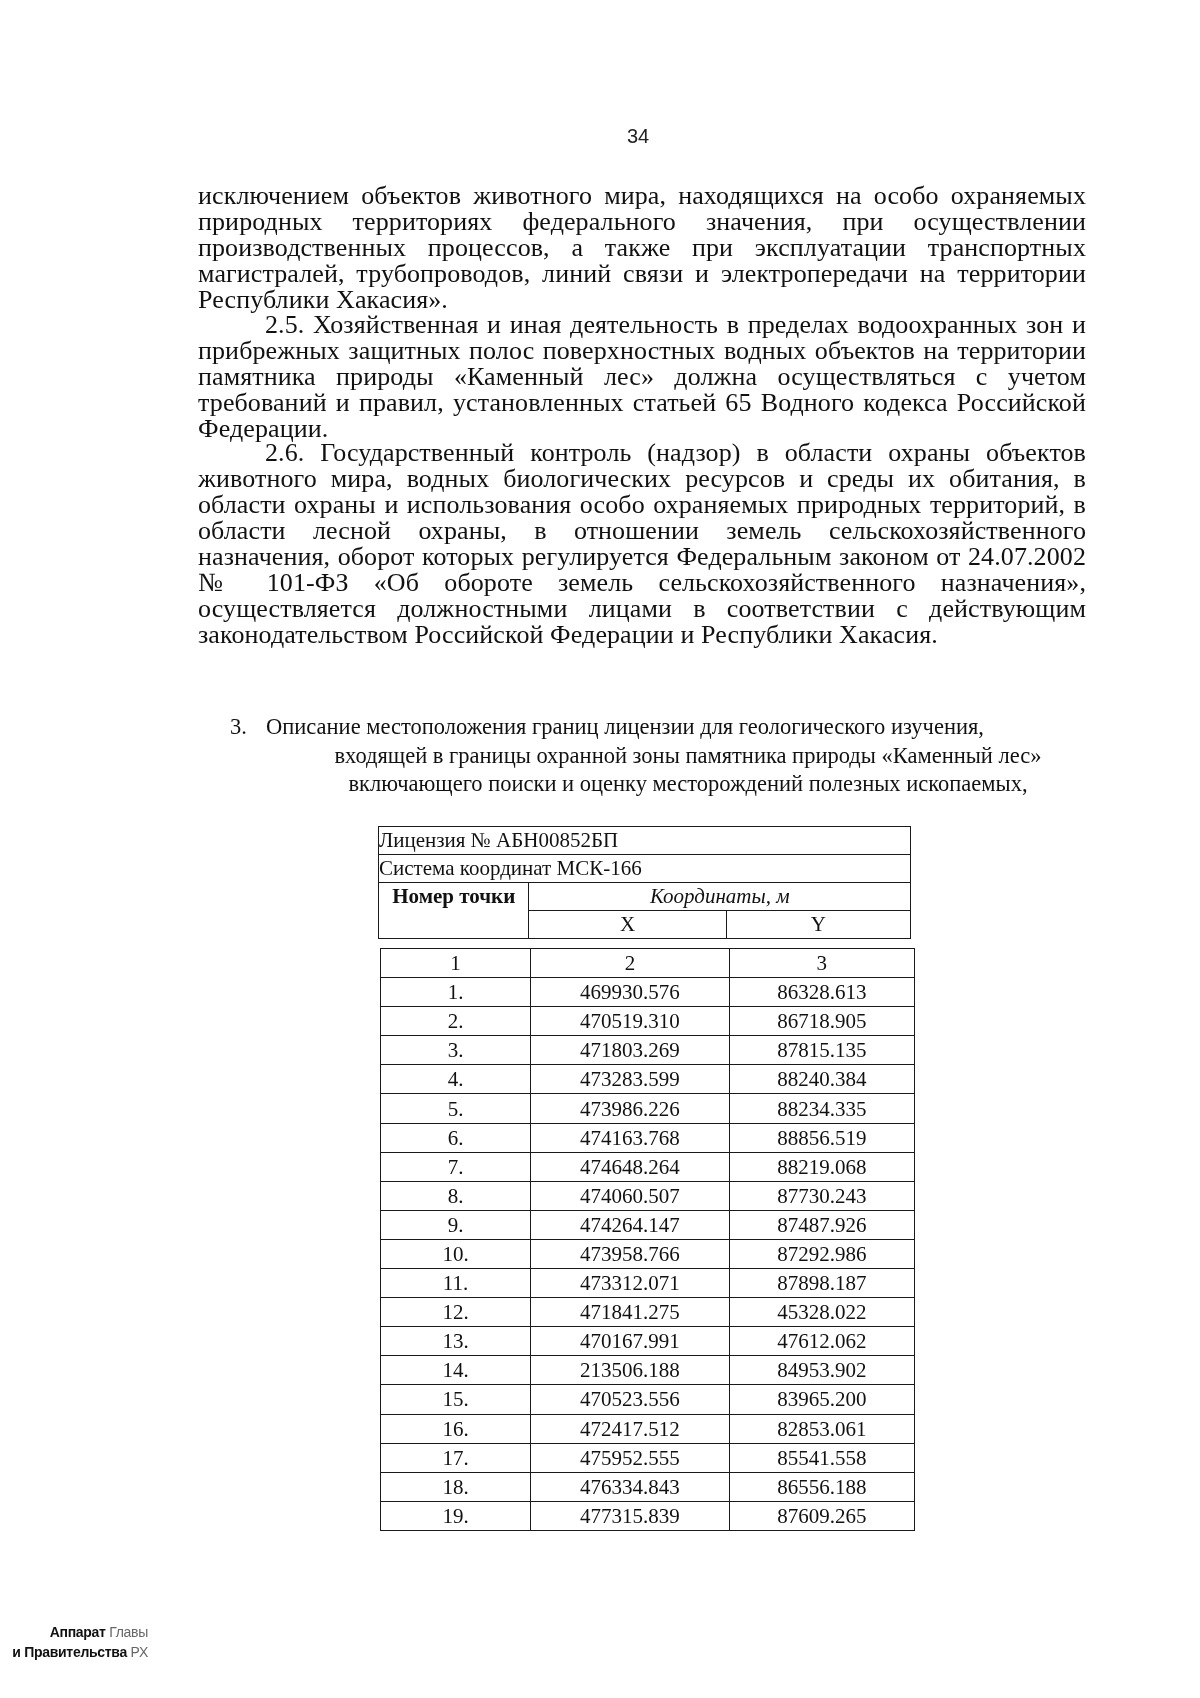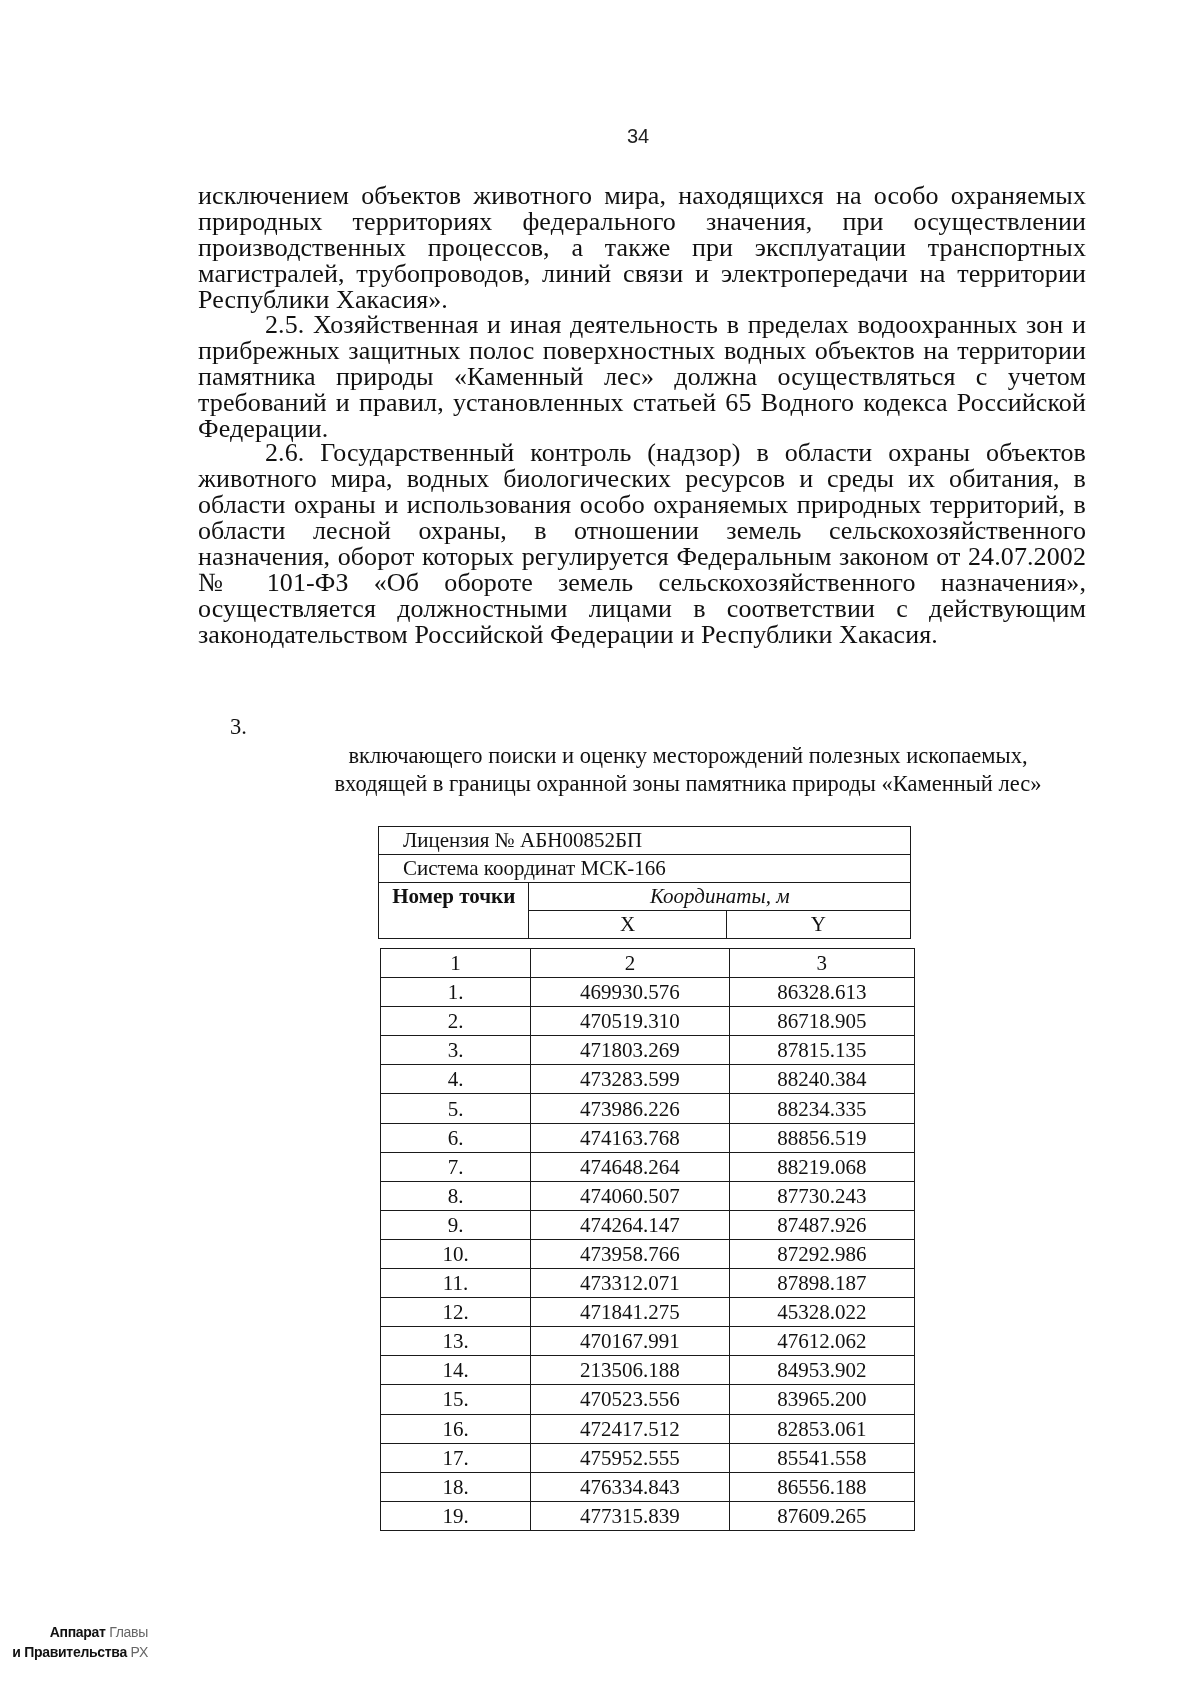--- a/index.html
+++ b/index.html
@@ -77,21 +77,21 @@
       line-height: 27px;
     }
     .header-table {
       position: absolute;
       top: 826px;
       left: 378px;
       width: 533px;
     }
     .header-table td.full {
       text-align: left;
-      padding-left: 24px;
+      padding-left: 0;
     }
     .header-table td.center {
       text-align: center;
       font-style: italic;
     }
     .header-table td.num-head {
       width: 150px;
       vertical-align: top;
       text-align: center;
       font-weight: bold;
@@ -143,23 +143,24 @@
   <p class="indent">2.5.  Хозяйственная и иная деятельность в пределах водоохранных зон и прибрежных защитных полос поверхностных водных объектов на территории памятника природы «Каменный лес» должна осуществляться с учетом требований и правил, установленных статьей 65 Водного кодекса Российской Федерации.</p>
 </div>
 
 <div class="body-text para-26">
   <p class="indent">2.6.  Государственный контроль (надзор) в области охраны объектов животного мира, водных биологических ресурсов и среды их обитания, в области охраны и использования особо охраняемых природных территорий, в области лесной охраны, в отношении земель сельскохозяйственного назначения, оборот которых регулируется Федеральным законом от 24.07.2002 № 101-ФЗ «Об обороте земель сельскохозяйственного назначения», осуществляется должностными лицами в соответствии с действующим законодательством Российской Федерации и Республики Хакасия.</p>
 </div>
 
 <div class="section-heading">
   <div class="line1">
     <span class="num">3.</span>
+    <span>Описание местоположения границ лицензии для геологического изучения,</span>
   </div>
+  <div class="cont">входящей в границы охранной зоны памятника природы «Каменный лес»</div>
   <div class="cont">включающего поиски и оценку месторождений полезных ископаемых,</div>
-  <div class="cont">входящей в границы охранной зоны памятника природы «Каменный лес»</div>
 </div>
 
 <table class="header-table">
   <tbody>
       <tr>
     <td class="full" colspan="3">Лицензия № АБН00852БП</td>
   </tr>
   <tr>
     <td class="full" colspan="3">Система координат МСК-166</td>
   </tr>

